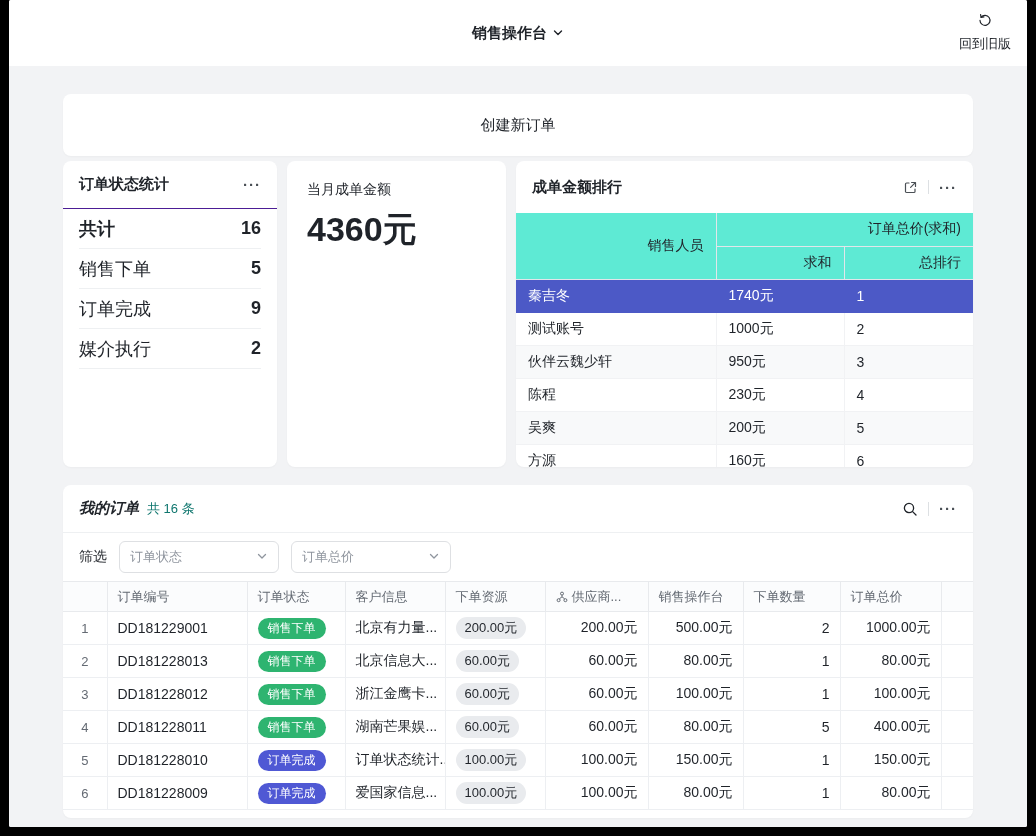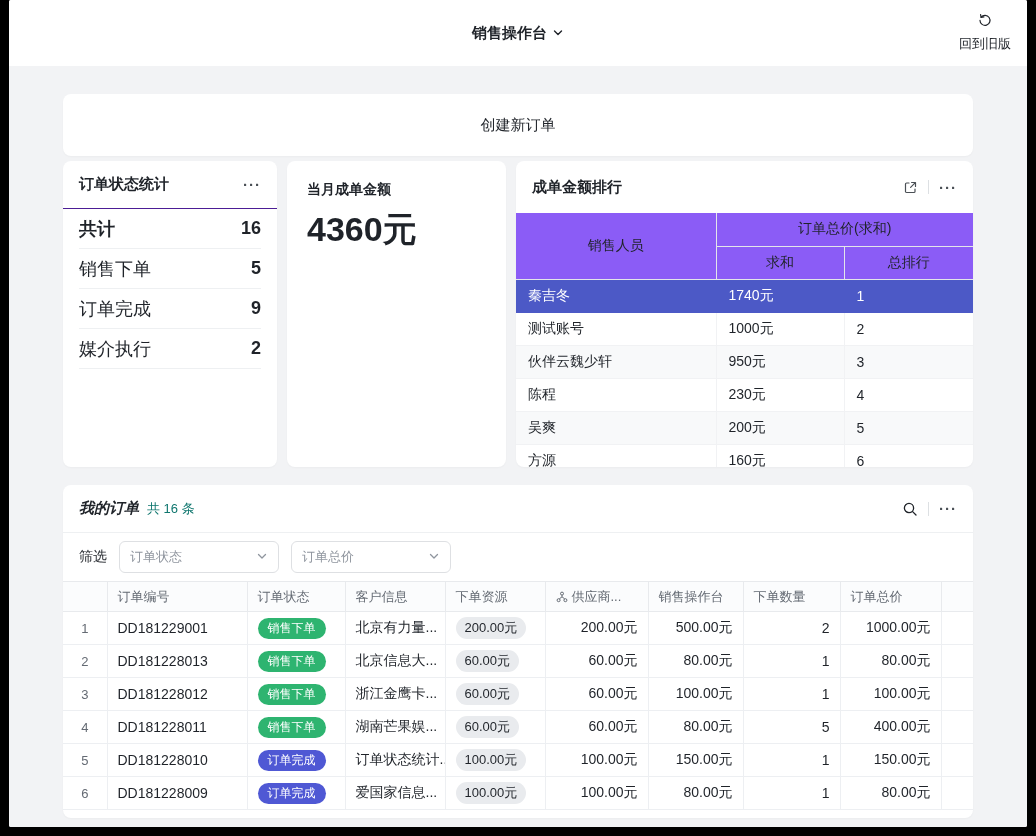--- a/index.html
+++ b/index.html
@@ -85,30 +85,30 @@
   .srow {
     display: flex; align-items: center; justify-content: space-between;
     height: 40px; font-size: 18px;
     border-bottom: 1px solid #eef0f2;
     text-align: center;
   }
   .srow .sval { font-weight: 700; }
   .srow-bold .slabel { font-weight: 700; }
   
   .amount-card { width: 219px; flex: none; padding: 20px; }
-  .amount-label { font-size: 14px; font-weight: 700; }
+  .amount-label { font-size: 14px; font-weight: 400; }
   .amount-value { font-size: 34px; font-weight: 700; margin-top: 8px; }
   
   .ranking-card { flex: 1; display: flex; flex-direction: column; }
   .ranking-card .card-head { height: 52px; flex: none; }
   .rank-table { width: 100%; border-collapse: collapse; table-layout: fixed; font-size: 14px; }
   .rank-table th {
-    height: 33px; background: #8b5cf6;
+    height: 33px; background: #5eead4;
     border: 1px solid #e3e6ea;
-    font-weight: 400; text-align: center;
+    font-weight: 400; text-align: right;
     padding: 0 12px; color: #1f2329;
   }
   .rank-table td {
     height: 33px; border: 1px solid #f1f2f4;
     padding: 0 12px;
   }
   .rank-table tr > *:first-child { border-left: 0; }
   .rank-table tr > *:last-child { border-right: 0; }
   .rank-table thead tr:first-child > * { border-top: 0; }
   .rank-table tbody tr:nth-child(odd) { background: #f8f9fa; }

